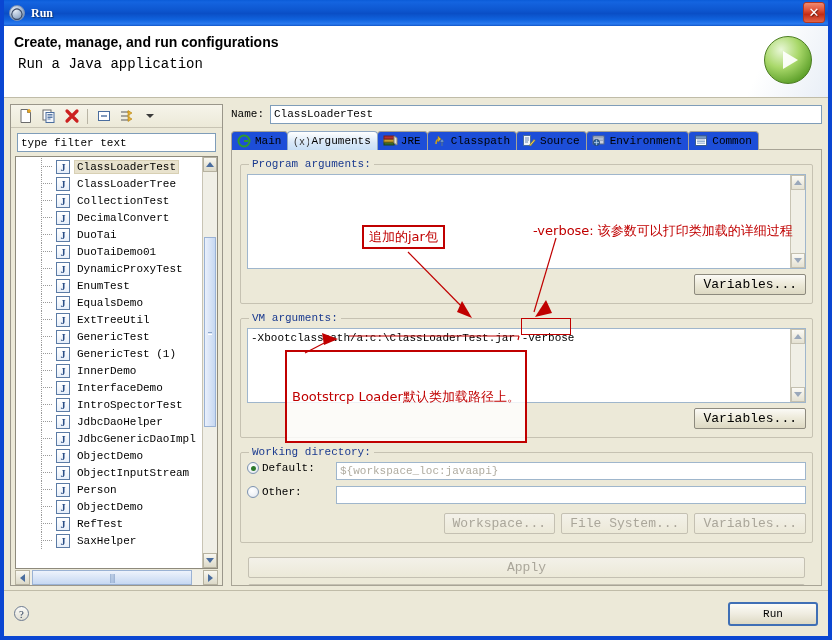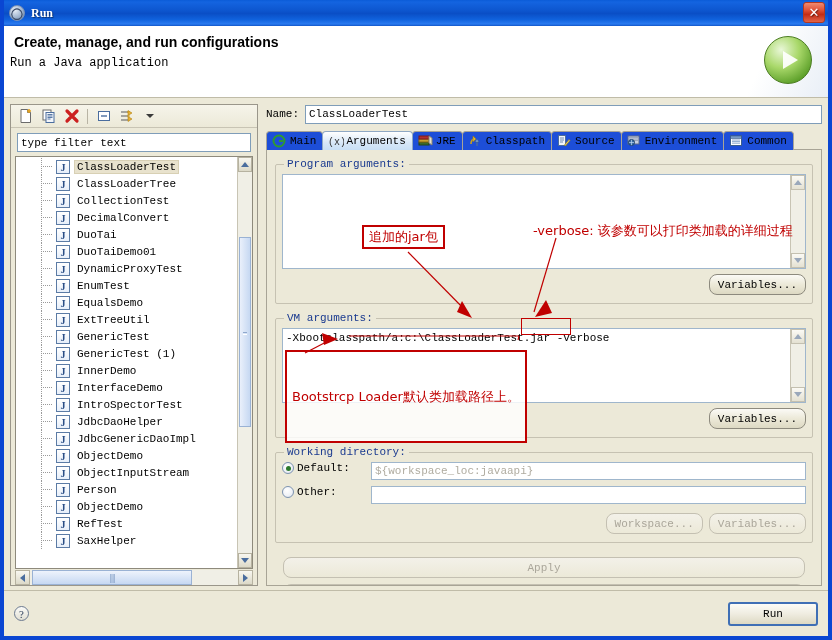--- a/index.html
+++ b/index.html
@@ -68,22 +68,22 @@
     content: ""; position: absolute; right: 0; top: 0;
     width: 150px; height: 72px;
     background: linear-gradient(115deg, #ffffff 55%, #e8eef6 100%);
   }
   #banner-title {
     position: absolute; left: 10px; top: 8px;
     font-size: 14px; font-weight: bold; color: #000;
     font-family: "Liberation Sans", sans-serif;
   }
   #banner-sub {
-    position: absolute; left: 6px; top: 30px;
-    font-size: 12px; color: #000;
+    position: absolute; left: 14px; top: 30px;
+    font-size: 14px; color: #000;
     font-family: "Liberation Mono", monospace;
   }
   #banner-play {
     position: absolute; right: 16px; top: 10px;
     width: 48px; height: 48px; border-radius: 50%;
     background: radial-gradient(circle at 35% 28%, #e9f7d8 0%, #a9d86a 40%, #5da02a 78%, #3d7a18 100%);
     border: 1px solid #4c7d22;
     display: flex; align-items: center; justify-content: center;
     z-index: 2;
   }
@@ -100,21 +100,21 @@
   #body-area {
     position: absolute; left: 0; top: 98px;
     width: 824px; height: 494px;
     background: #ece9d8;
     padding: 6px 6px 0 6px;
     display: flex;
   }
 
   
   #left-pane {
-    width: 248px; height: 482px;
+    width: 213px; height: 482px;
     background: #ece9d8;
     border: 1px solid #9a968a;
     display: flex; flex-direction: column;
   }
   #left-toolbar {
     height: 23px;
     background: linear-gradient(to bottom,#f6f4ea 0%, #ece9d8 100%);
     border-bottom: 1px solid #c8c4b4;
     display: flex; align-items: center;
     padding-left: 4px; gap: 2px;
@@ -337,24 +337,24 @@
     border-left:1px solid #c8c4b4;
     display:flex; flex-direction:column; justify-content:space-between;
   }
   .ta-vsb .sb-arrow { border:1px solid #c4c0b0; background: linear-gradient(to bottom,#fbfaf5,#e4e1d2); }
   .ta-vsb .a-up { border-bottom-color:#9aa8bb; }
   .ta-vsb .a-dn { border-top-color:#9aa8bb; }
 
   .btn {
     height: 21px; min-width: 80px;
     border: 1px solid #8d8a7e;
-    border-radius: 8px;
+    border-radius: 2px;
     background: linear-gradient(to bottom,#fbfaf6 0%, #ece9d8 50%, #ddd9c3 100%);
     font-family: "Liberation Mono", monospace;
-    font-size: 11px; color:#000;
+    font-size: 13px; color:#000;
     display:flex; align-items:center; justify-content:center;
     cursor:pointer; padding: 0 8px; text-align: right;
   }
   .btn.disabled { color:#aaa69a; border-color:#c4c0b2;
     background: linear-gradient(to bottom,#f3f1e9 0%, #ece9d8 100%); }
   .btn-right { display:flex; justify-content:flex-end; margin-top:5px; }
 
   .radio-row { display:flex; align-items:flex-start; height:21px; margin-bottom:3px; }
   .radio {
     width: 12px; height: 12px; border-radius: 50%;
@@ -801,20 +801,21 @@
             <span class="radio-label">Default:</span>
             <span class="ro-input grayed">${workspace_loc:javaapi}</span>
           </div>
           <div class="radio-row">
             <span class="radio"></span>
             <span class="radio-label">Other:</span>
             <span class="ro-input"></span>
           </div>
           <div class="wd-btns">
             <div class="btn disabled">Workspace...</div>
+            <div class="btn disabled">File System...</div>
             <div class="btn disabled">Variables...</div>
           </div>
         </fieldset>
 
         <div id="apply-row">
           <div class="btn disabled">Apply</div>
           <div class="btn disabled">Revert</div>
         </div>
       </div>
     </div>

